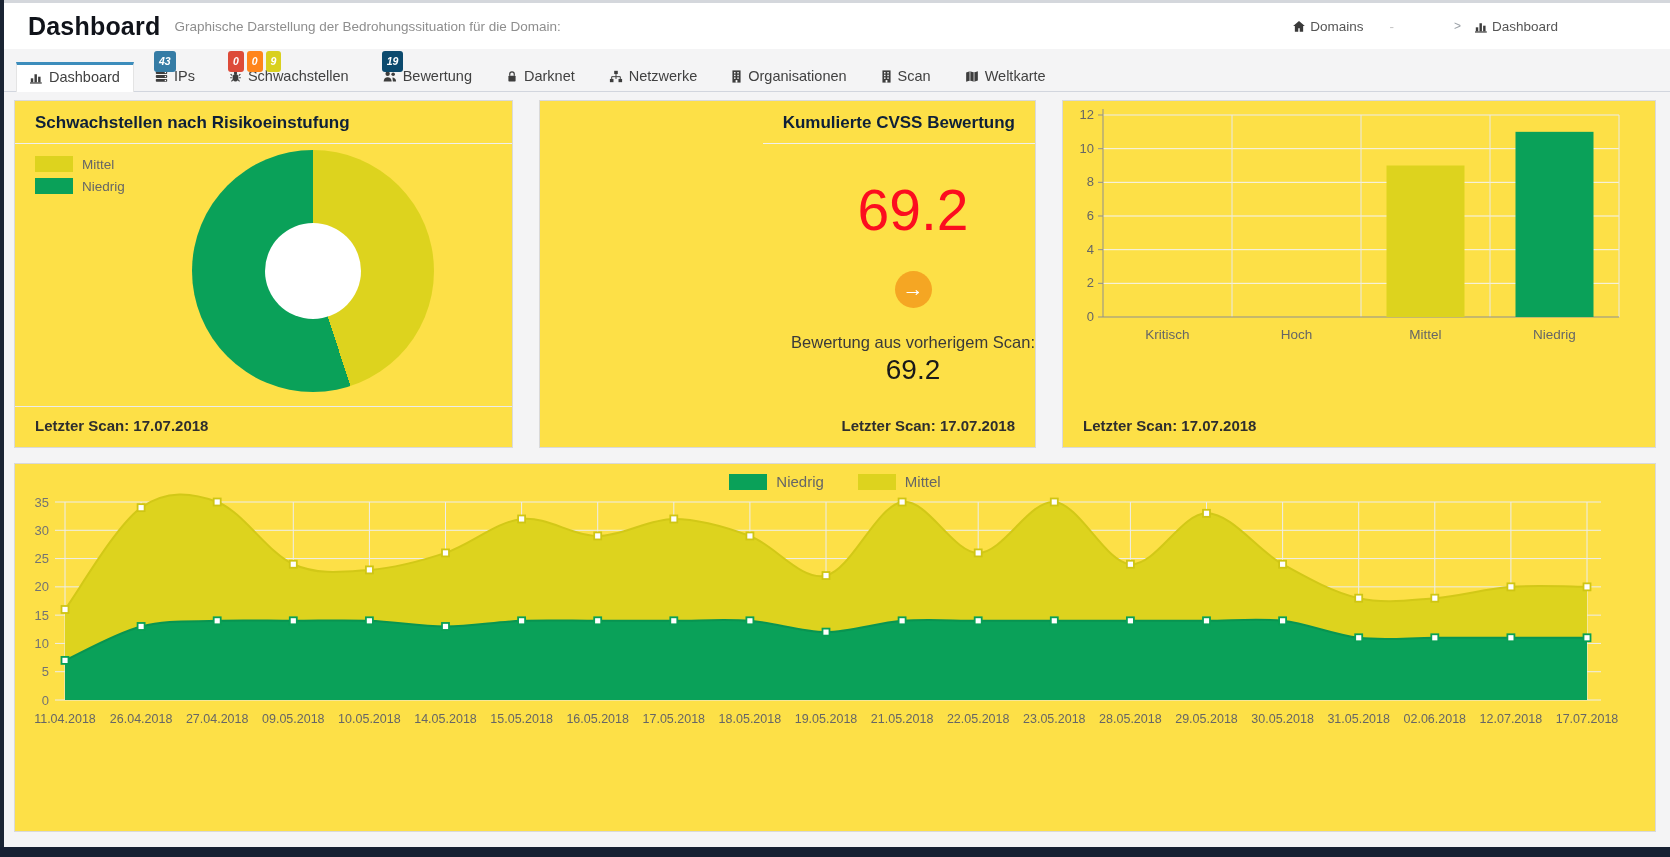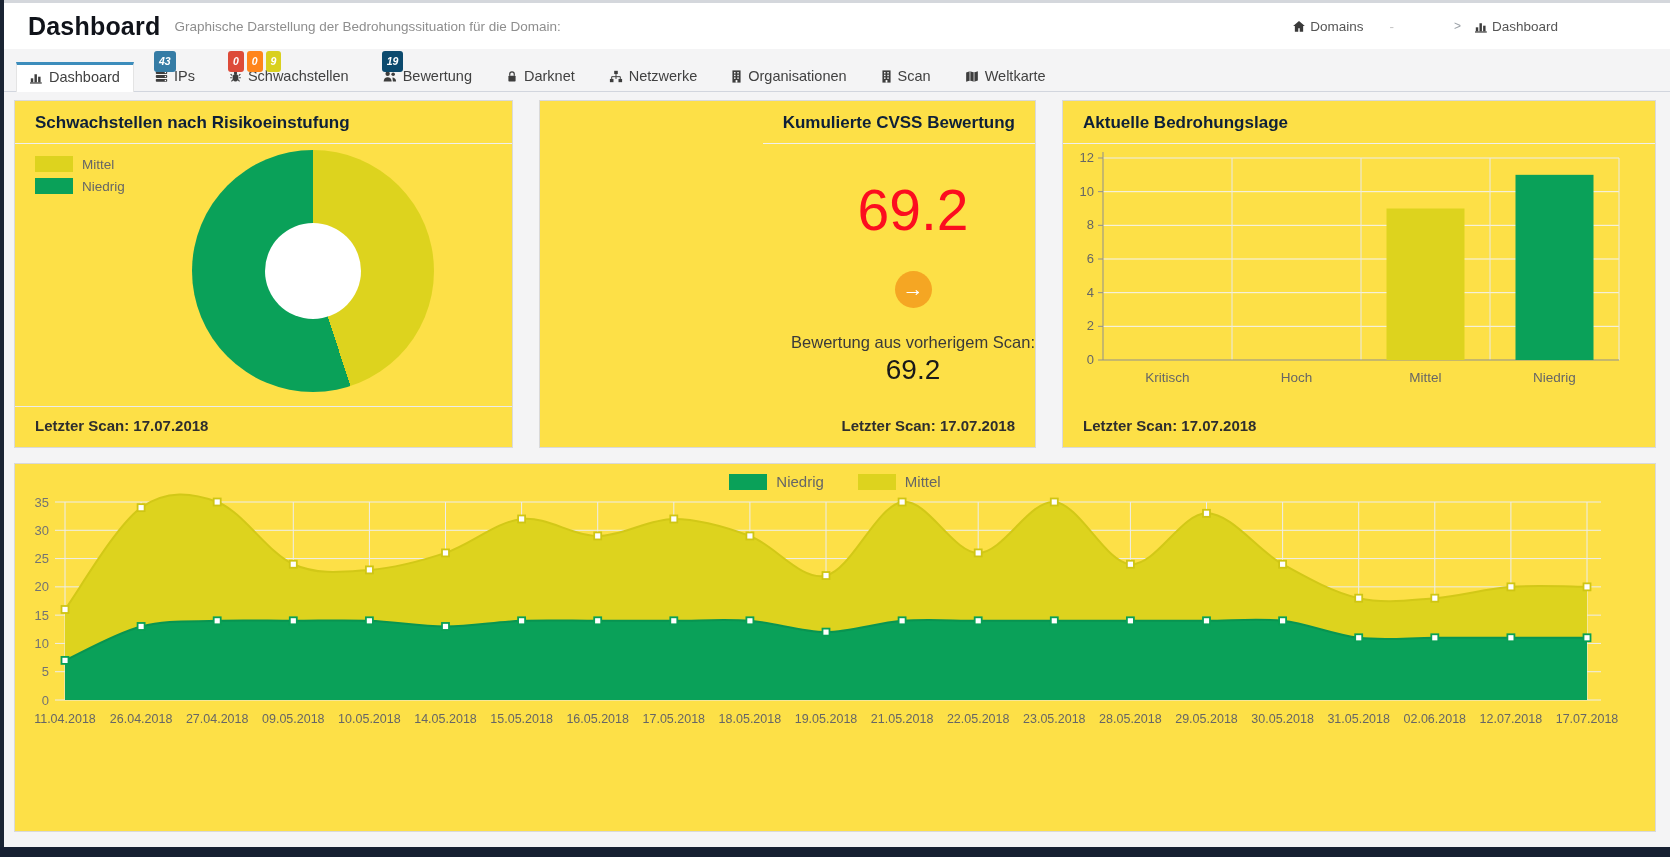--- a/index.html
+++ b/index.html
@@ -274,23 +274,20 @@
           <span>→</span>
         </div>
       <div class="cvss-prev-label">Bewertung aus vorherigem Scan:</div>
       <div class="cvss-prev-score">69.2</div>
     </div>
     <div class="sep-line"></div>
     <div class="card-footer">Letzter Scan: 17.07.2018</div>
   </div>
 
   <div class="card card-3">
-    <div class="card-header">
-      <span class="card-title">Aktuelle Bedrohungslage</span>
-    </div>
     <div class="card-body" id="bar-chart-body"><svg width="572" height="248">
           <line x1="40" y1="182.33333333333334" x2="556" y2="182.33333333333334" stroke="#f4f4f4" stroke-width="1"></line>
           <line x1="40" y1="148.66666666666669" x2="556" y2="148.66666666666669" stroke="#f4f4f4" stroke-width="1"></line>
           <line x1="40" y1="115" x2="556" y2="115" stroke="#f4f4f4" stroke-width="1"></line>
           <line x1="40" y1="81.33333333333334" x2="556" y2="81.33333333333334" stroke="#f4f4f4" stroke-width="1"></line>
           <line x1="40" y1="47.66666666666666" x2="556" y2="47.66666666666666" stroke="#f4f4f4" stroke-width="1"></line>
           <line x1="40" y1="14" x2="556" y2="14" stroke="#ececec" stroke-width="1"></line>
           <line x1="169" y1="14" x2="169" y2="216" stroke="#e9e9e9" stroke-width="1"></line>
           <line x1="298" y1="14" x2="298" y2="216" stroke="#e9e9e9" stroke-width="1"></line>
           <line x1="427" y1="14" x2="427" y2="216" stroke="#e9e9e9" stroke-width="1"></line>

